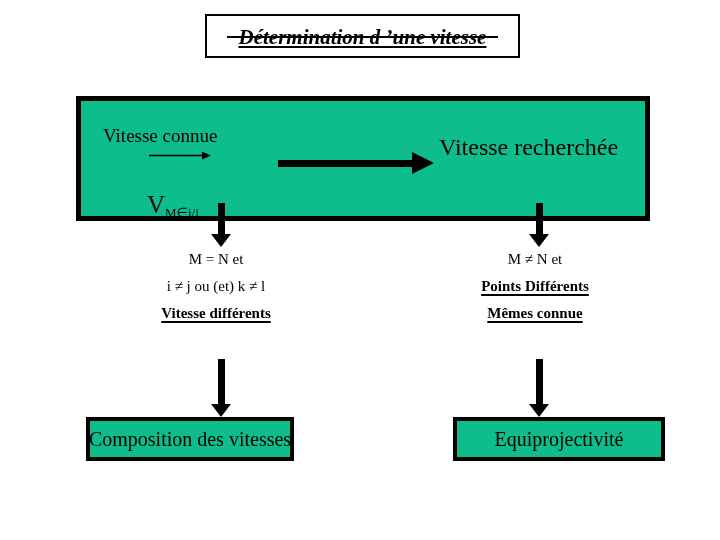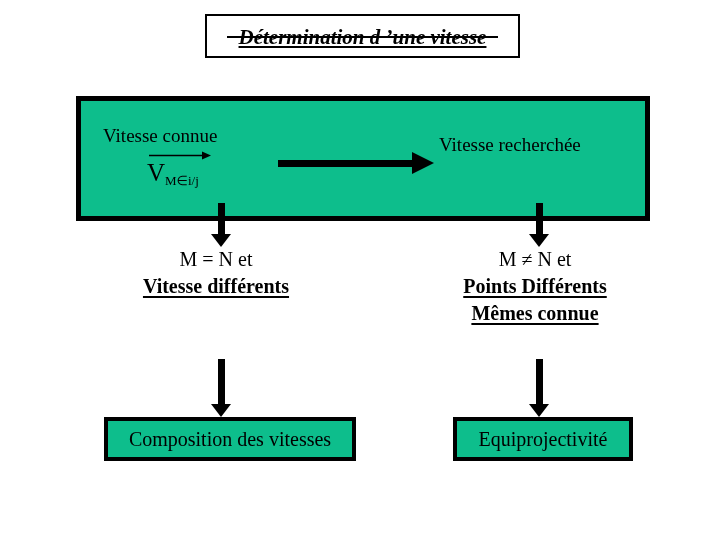--- a/index.html
+++ b/index.html
@@ -20,26 +20,26 @@
     font-size:21px;font-weight:bold;font-style:italic;
     text-decoration:underline;text-decoration-thickness:2px;text-underline-offset:2px;
     white-space:nowrap;
   }
   
   .main-box{
     position:absolute;left:76px;top:96px;width:574px;height:125px;
     box-sizing:border-box;border:5px solid #000;background:#0dbe8c;
   }
   .known-label{position:absolute;left:22px;top:24px;font-size:19px;white-space:nowrap;}
-  .sought-label{position:absolute;left:358px;top:33px;font-size:19px;white-space:nowrap;}
+  .sought-label{position:absolute;left:358px;top:33px;font-size:24px;white-space:nowrap;}
   .vector{position:absolute;display:inline-flex;flex-direction:column;align-items:flex-start;}
   .vec-left{left:66px;top:49px;}
   .vec-right{left:412px;top:60px;}
   .vec-arrow{display:block;margin-left:2px;}
-  .vec-body{line-height:1;}
+  .vec-body{line-height:1;margin-top:32px;}
   .vec-v{font-size:25px;}
   .vec-sub{font-size:13px;position:relative;top:4px;}
   .harrow-shaft{position:absolute;left:197px;top:59px;width:134px;height:7px;background:#000;}
   .harrow-head{
     position:absolute;left:331px;top:51px;width:0;height:0;
     border-left:22px solid #000;border-top:11px solid transparent;border-bottom:11px solid transparent;
   }
   
   .varrow{position:absolute;width:20px;display:flex;flex-direction:column;align-items:center;}
   .varrow .shaft{width:7px;background:#000;}
@@ -48,34 +48,34 @@
     border-top:13px solid #000;
   }
   .va1{left:211px;top:203px;} .va1 .shaft{height:31px;}
   .va2{left:529px;top:203px;} .va2 .shaft{height:31px;}
   .va3{left:211px;top:359px;} .va3 .shaft{height:45px;}
   .va4{left:529px;top:359px;} .va4 .shaft{height:45px;}
   
   .cond{position:absolute;top:246px;width:240px;text-align:center;}
   .cond-left{left:96px;}
   .cond-right{left:415px;}
-  .cond-line{font-size:20px;line-height:27px;white-space:nowrap;}
+  .cond-line{font-size:15px;line-height:27px;white-space:nowrap;}
   .cond-line.em{
     font-weight:bold;text-decoration:underline;
     text-decoration-thickness:2px;text-underline-offset:3px;
   }
   
   .result-box{
     position:absolute;top:417px;height:44px;box-sizing:border-box;
     border:4px solid #000;background:#0dbe8c;
     display:flex;align-items:center;justify-content:center;
     font-size:20px;white-space:nowrap;
   }
-  .result-left{left:104px;width:252px;}
-  .result-right{left:453px;width:180px;}
+  .result-left{left:86px;width:208px;}
+  .result-right{left:453px;width:212px;}
 </style>
 </head>
 <body>
 
 <div class="slide">
 
   <div class="title-box">
     <div class="title-inner">
       <span class="title-text">Détermination d ’une vitesse</span>
     </div>
@@ -105,20 +105,21 @@
       <div class="shaft"></div>
       <div class="head"></div>
     </div>
   <div class="varrow va2">
       <div class="shaft"></div>
       <div class="head"></div>
     </div>
 
   <div class="cond cond-left">
     <div class="cond-line">M = N et</div>
+    <div class="cond-line">i ≠ j ou (et) k ≠ l</div>
     <div class="cond-line em">Vitesse différents</div>
   </div>
 
   <div class="cond cond-right">
     <div class="cond-line">M ≠ N et</div>
     <div class="cond-line em">Points Différents</div>
     <div class="cond-line em">Mêmes connue</div>
   </div>
 
   <div class="varrow va3">

